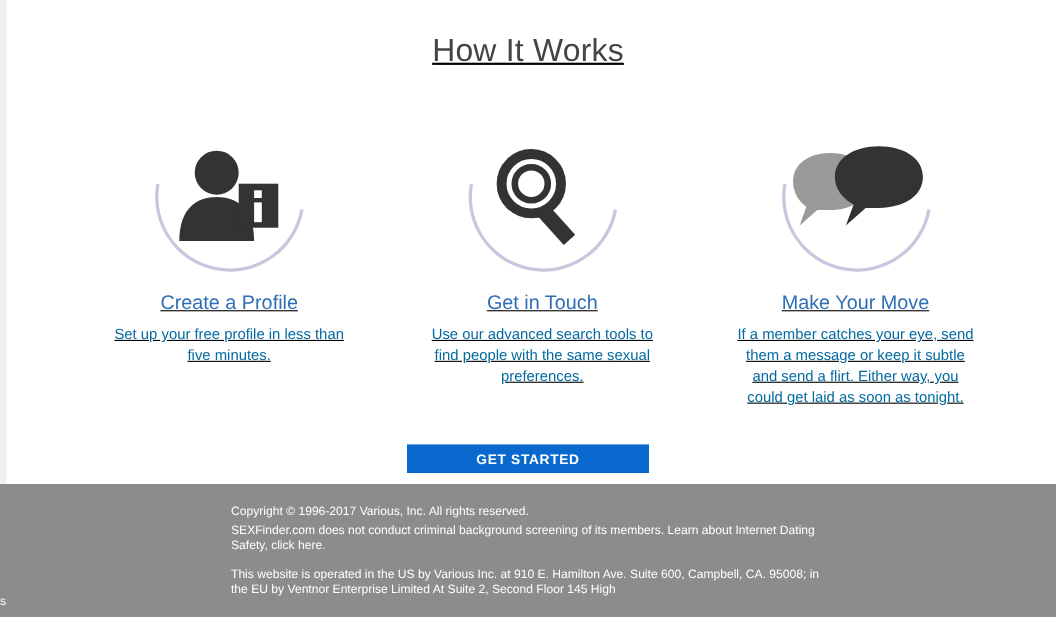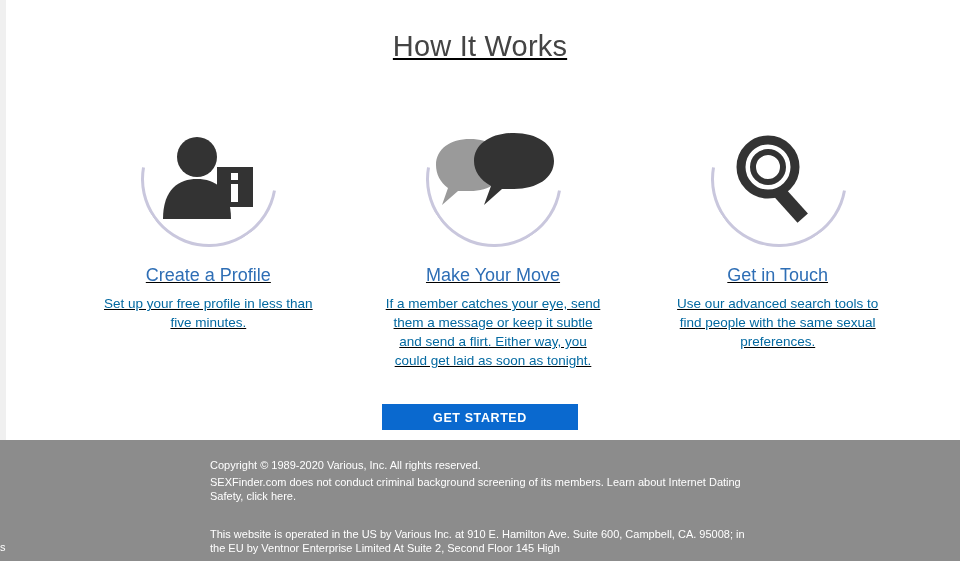--- a/index.html
+++ b/index.html
@@ -90,21 +90,21 @@
     line-height: 19px;
     margin: 0 auto;
     width: 215px;
   }
   .cta-wrap {
     text-align: center;
     margin-top: 34px;
   }
   .cta-button {
     display: inline-block;
-    width: 196px;
+    width: 220px;
     height: 26px;
     line-height: 26px;
     background: #0a69cf;
     color: #ffffff;
     font-size: 12.5px;
     font-weight: bold;
     letter-spacing: 0.6px;
     border: none;
     cursor: pointer;
     font-family: "Liberation Sans", sans-serif;
@@ -121,21 +121,21 @@
   .footer-inner {
     padding: 18px 210px 0 210px;
   }
   .footer p {
     margin: 0 0 3px 0;
     font-size: 11px;
     line-height: 14px;
     color: #ffffff;
   }
   .footer .spaced {
-    margin-top: 24px;
+    margin-top: 12px;
   }
   .footer-left-fragment {
     position: absolute;
     left: 0;
     bottom: 8px;
     font-size: 11px;
     color: #ffffff;
   }
 </style>
 </head>
@@ -163,54 +163,54 @@
         </div>
       </div>
       <div class="card-title">Create a Profile</div>
       <div class="card-desc">Set up your free profile in less than five minutes.</div>
     </div>
 
     <div class="card">
       <div class="icon-wrap">
         <div class="arc"></div>
         <div class="glyph">
-          <svg width="130" height="100" viewBox="0 0 130 100">
-            <path d="M8 38 C8 22 22 12 42 12 C62 12 76 22 76 38 C76 54 62 64 42 64 L30 64 L14 78 L20 61 C12 55 8 47 8 38 Z" fill="#9a9a9a"></path>
-            <path d="M46 34 C46 17 63 6 86 6 C109 6 126 17 126 34 C126 51 109 62 86 62 L74 62 L56 78 L63 59 C52 53 46 44 46 34 Z" fill="#333333"></path>
-          </svg>
-        </div>
-      </div>
-      <div class="card-title">Make Your Move</div>
-      <div class="card-desc">If a member catches your eye, send them a message or keep it subtle and send a flirt. Either way, you could get laid as soon as tonight.</div>
-    </div>
-
-    <div class="card">
-      <div class="icon-wrap">
-        <div class="arc"></div>
-        <div class="glyph">
           <svg width="110" height="100" viewBox="0 0 110 100">
             <circle cx="45" cy="40" r="27" fill="none" stroke="#333333" stroke-width="9"></circle>
             <circle cx="45" cy="40" r="15" fill="none" stroke="#333333" stroke-width="6"></circle>
             <rect x="60" y="58" width="14" height="38" fill="#333333" transform="rotate(-42 67 77)"></rect>
           </svg>
         </div>
       </div>
       <div class="card-title">Get in Touch</div>
       <div class="card-desc">Use our advanced search tools to find people with the same sexual preferences.</div>
     </div>
 
+    <div class="card">
+      <div class="icon-wrap">
+        <div class="arc"></div>
+        <div class="glyph">
+          <svg width="130" height="100" viewBox="0 0 130 100">
+            <path d="M8 38 C8 22 22 12 42 12 C62 12 76 22 76 38 C76 54 62 64 42 64 L30 64 L14 78 L20 61 C12 55 8 47 8 38 Z" fill="#9a9a9a"></path>
+            <path d="M46 34 C46 17 63 6 86 6 C109 6 126 17 126 34 C126 51 109 62 86 62 L74 62 L56 78 L63 59 C52 53 46 44 46 34 Z" fill="#333333"></path>
+          </svg>
+        </div>
+      </div>
+      <div class="card-title">Make Your Move</div>
+      <div class="card-desc">If a member catches your eye, send them a message or keep it subtle and send a flirt. Either way, you could get laid as soon as tonight.</div>
+    </div>
+
   </div>
 
   <div class="cta-wrap">
     <button class="cta-button">GET STARTED</button>
   </div>
 
   <div class="footer">
     <div class="footer-inner">
-      <p>Copyright © 1989-2020 Various, Inc. All rights reserved.</p>
+      <p>Copyright © 1996-2017 Various, Inc. All rights reserved.</p>
       <p>SEXFinder.com does not conduct criminal background screening of its members. Learn about Internet Dating Safety, click here.</p>
       <p class="spaced">This website is operated in the US by Various Inc. at 910 E. Hamilton Ave. Suite 600, Campbell, CA. 95008; in the EU by Ventnor Enterprise Limited At Suite 2, Second Floor 145 High</p>
 
     </div>
     <div class="footer-left-fragment">s</div>
   </div>
 
 </div>
 
 </body></html>

